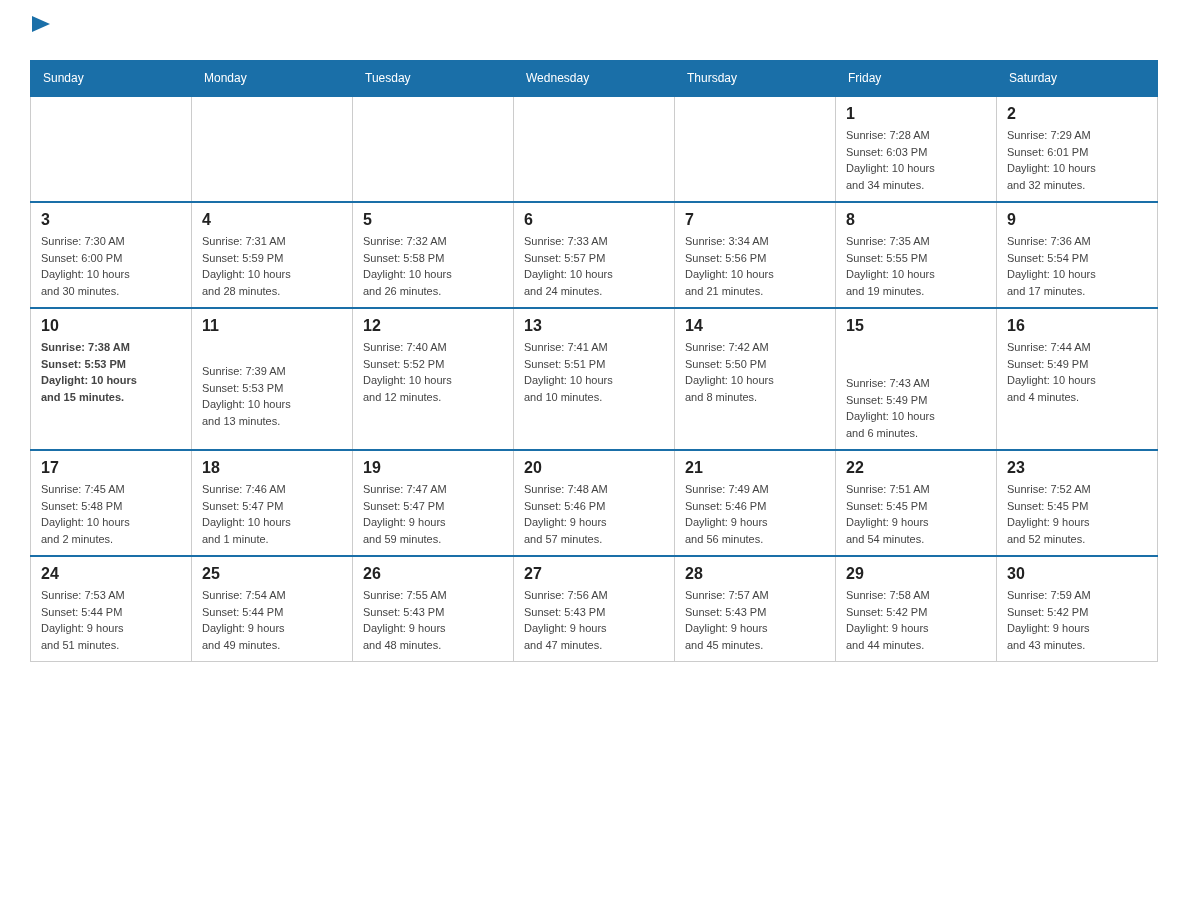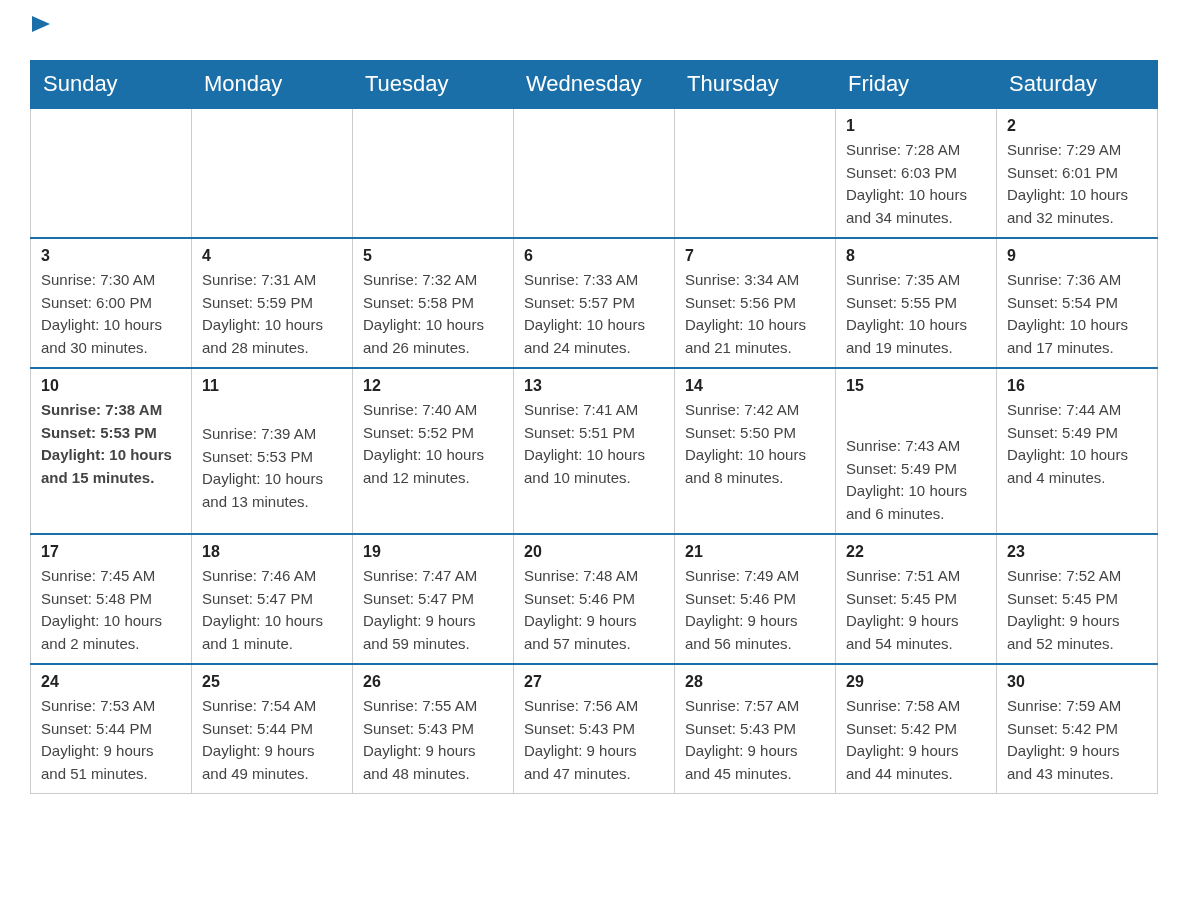--- a/index.html
+++ b/index.html
@@ -54,21 +54,21 @@
     }
     .calendar {
       width: 100%;
       border-collapse: collapse;
     }
     .calendar th {
       background-color: #1a6fa8;
       color: #fff;
       text-align: left;
       padding: 10px 12px;
-      font-size: 22px;
+      font-size: 12px;
       font-weight: normal;
       border: 1px solid #1a6fa8;
     }
     .calendar td {
       vertical-align: top;
       border: 1px solid #ccc;
       padding: 8px 10px;
       width: 14.28%;
       background: #fff;
       min-height: 110px;
@@ -77,21 +77,21 @@
       border-top: 2px solid #1a6fa8;
     }
     .day-number {
       font-size: 16px;
       font-weight: bold;
       color: #222;
       display: block;
       margin-bottom: 4px;
     }
     .day-info {
-      font-size: 15px;
+      font-size: 11px;
       color: #444;
       line-height: 1.5;
     }
     .empty-cell {
       background: #f8f8f8;
     }
     .logo-svg {
       display: inline-block;
     }
   </style>

